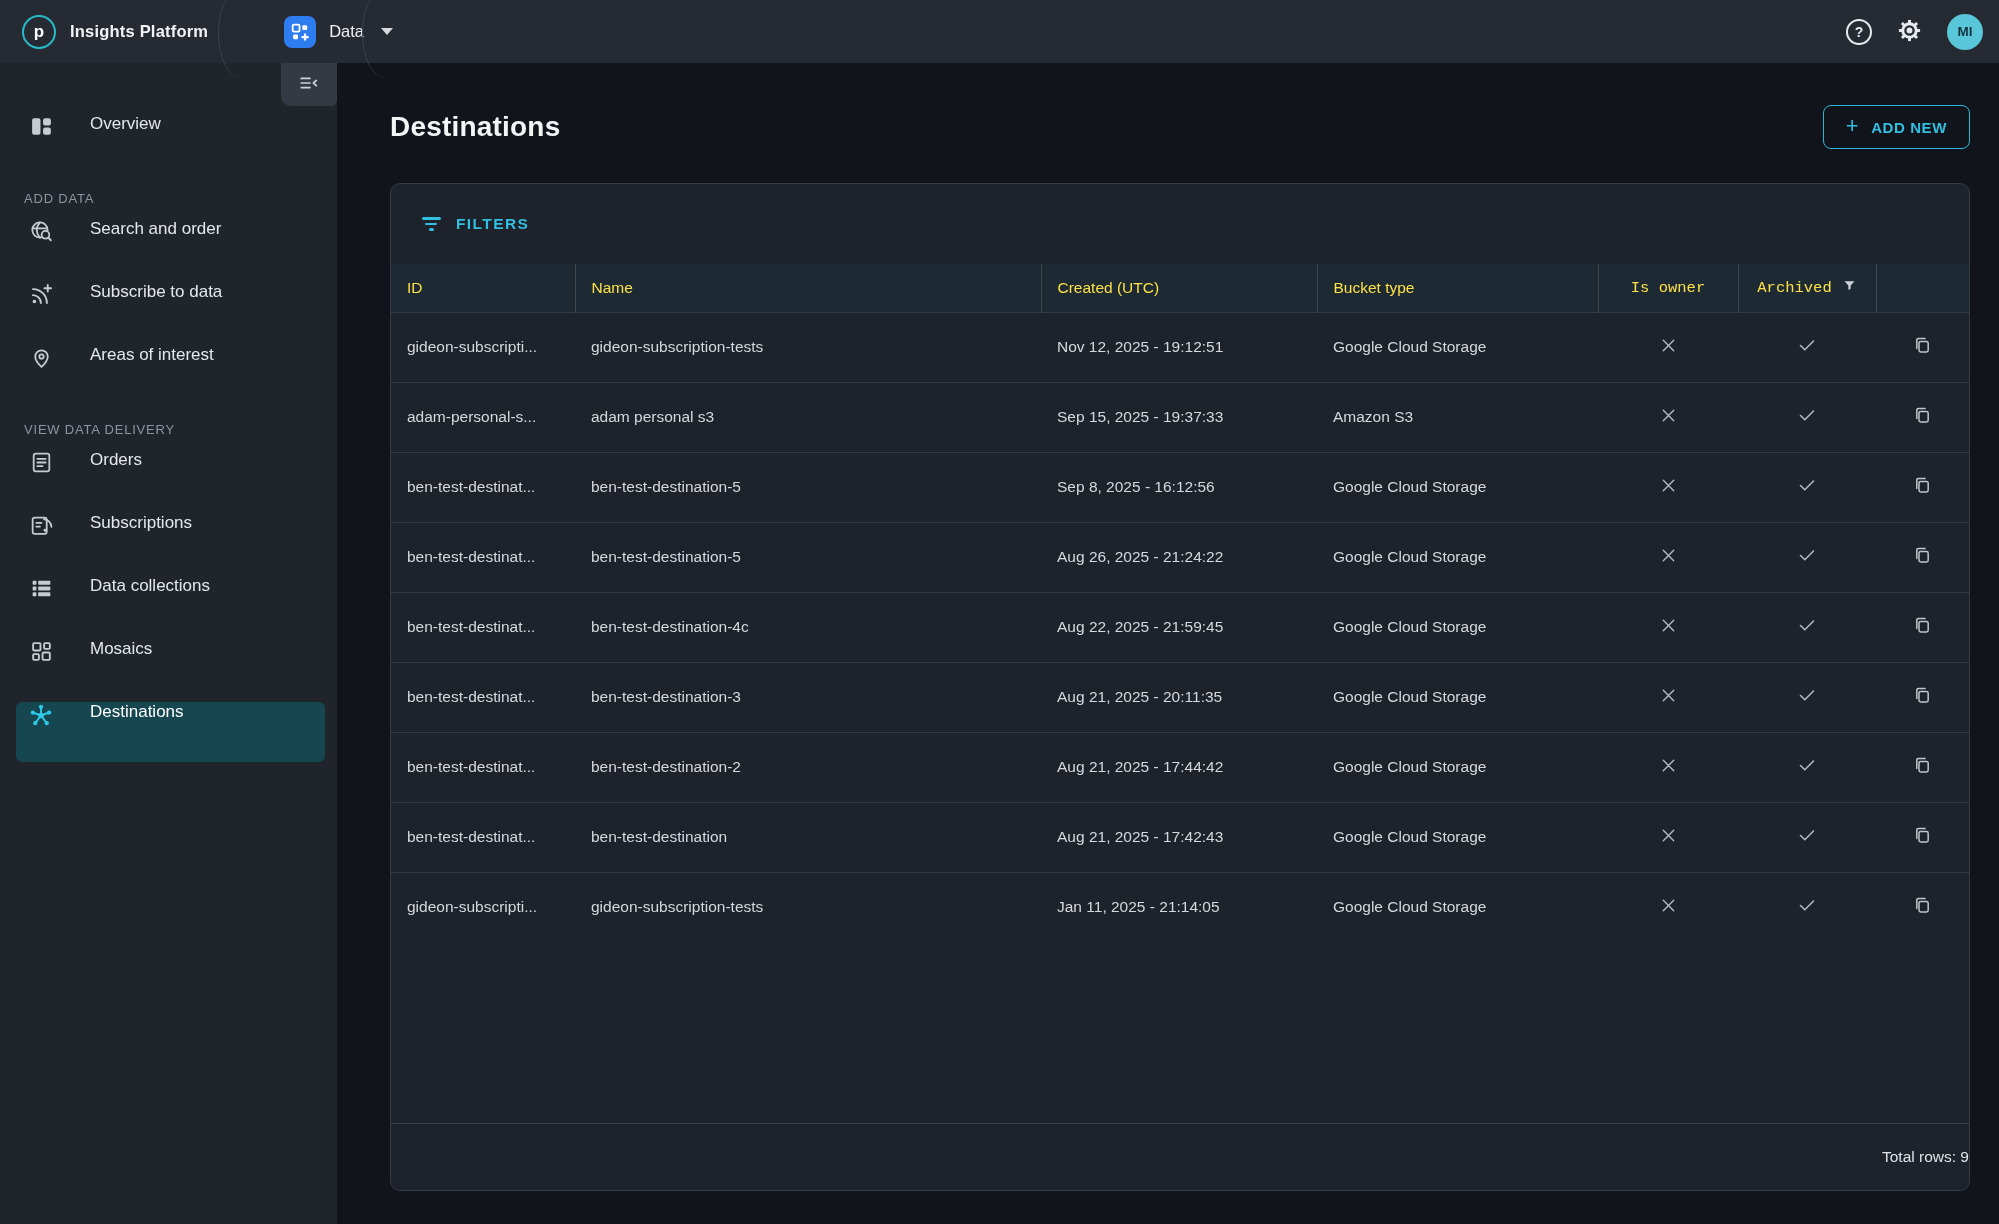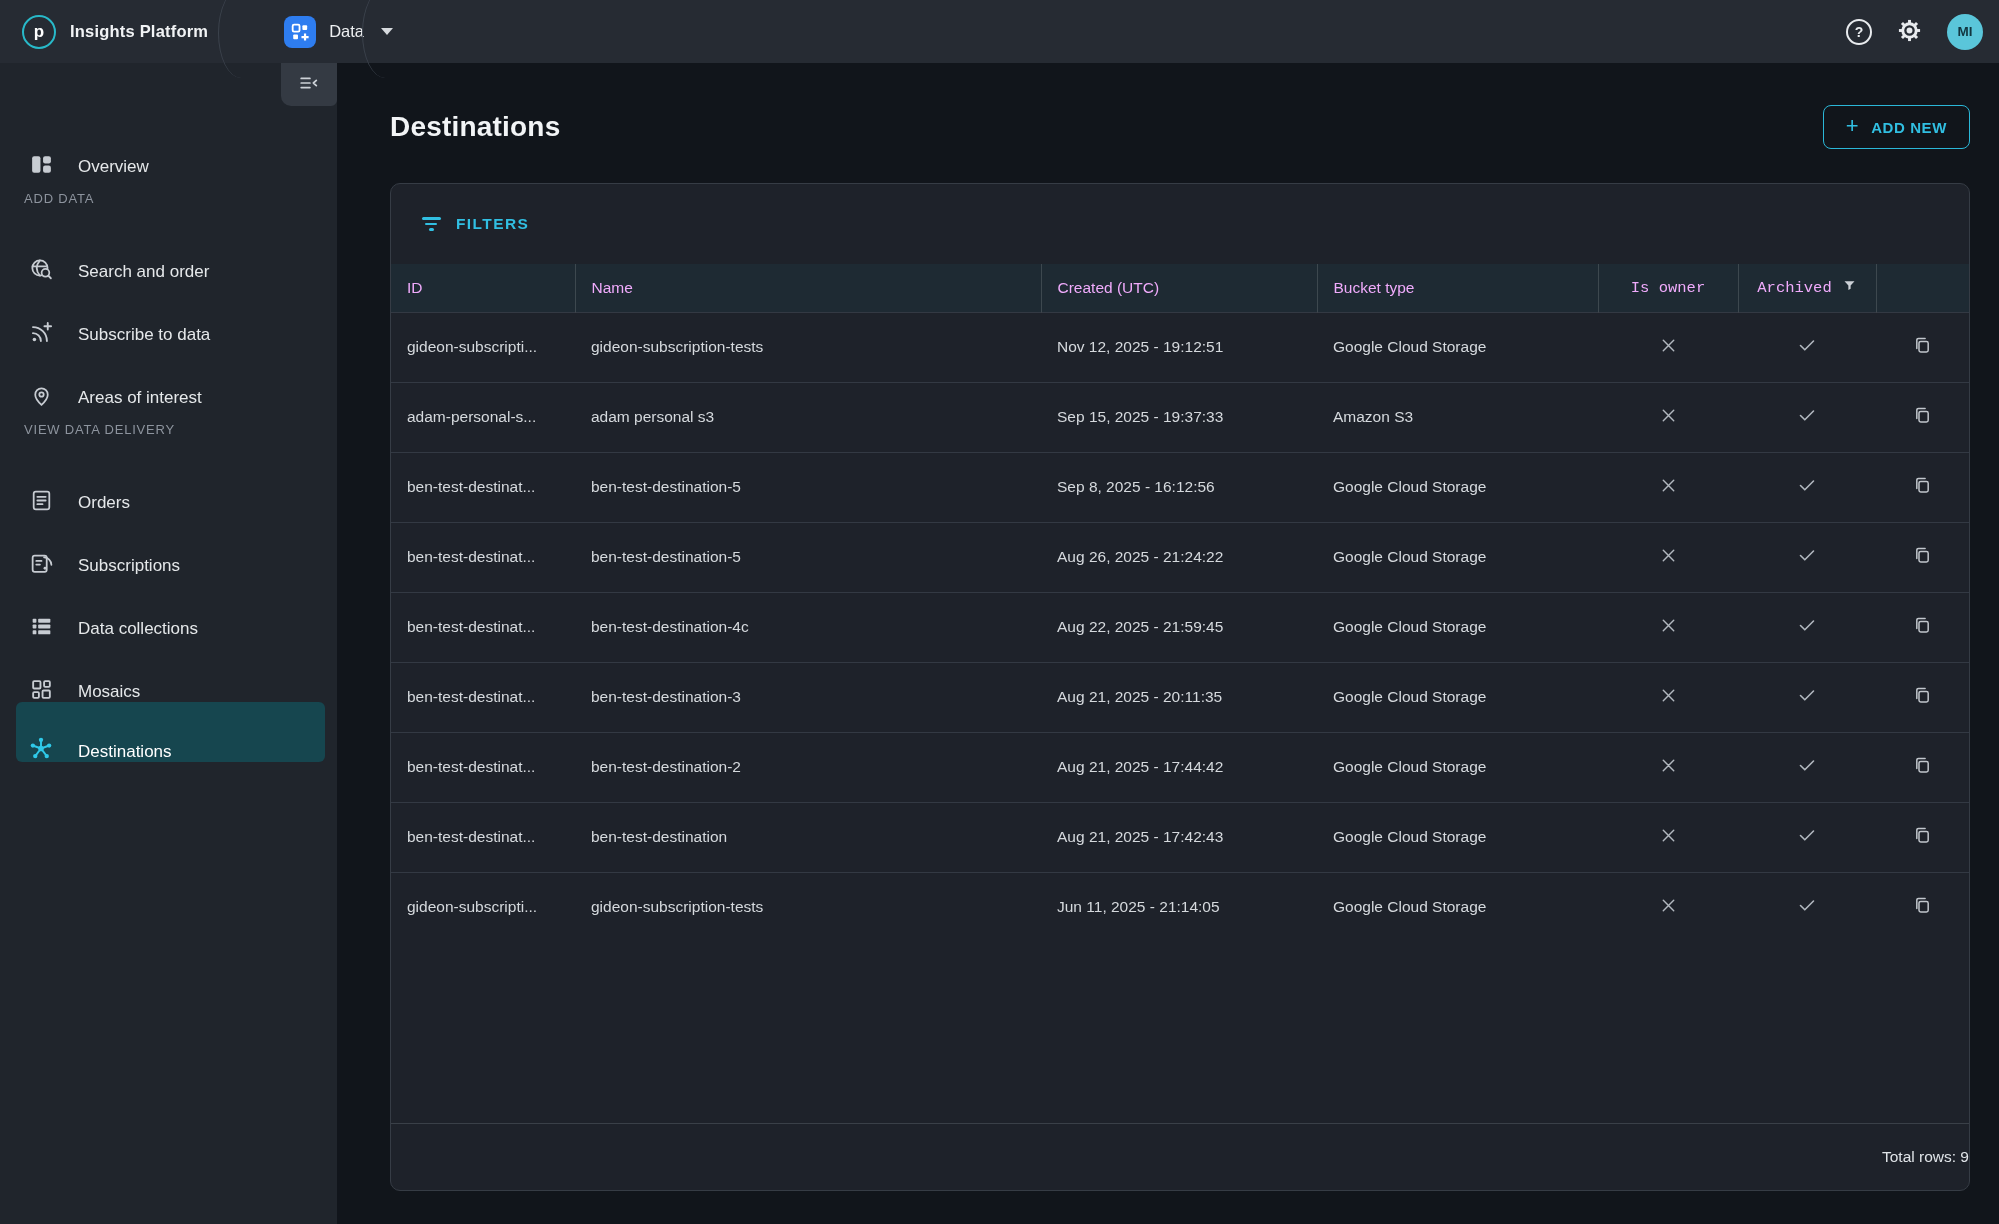--- a/index.html
+++ b/index.html
@@ -50,21 +50,21 @@
     position:absolute; top:63px; left:0; width:337px; height:1161px;
     background:#20252c; z-index:20;
   }
   .collapse-btn {
     position:absolute; top:0; right:0; width:56px; height:43px;
     background:#343a43; border:none; border-radius:0 0 6px 10px;
     display:flex; align-items:center; justify-content:center; cursor:pointer;
   }
   .nav-list { padding-top:51px; }
   .nav-item {
-    height:63px; display:flex; align-items:flex-end; gap:24px;
+    height:63px; display:flex; align-items:flex-start; gap:36px;
     padding-left:28px; cursor:pointer;
   }
   .nav-item.active {
     background:#16464f; border-radius:6px;
     margin-left:16px; margin-right:12px; padding-left:12px; height:60px;
   }
   .nav-icon { width:26px; display:flex; justify-content:center; }
   .nav-label { font-size:17px; color:#e5e8ea; }
   .nav-item.active .nav-label { color:#ffffff; }
   .nav-section {
@@ -88,21 +88,21 @@
     display:flex; flex-direction:column; overflow:hidden;
   }
   .filters-row { height:80px; display:flex; align-items:center; gap:15px; padding-left:30px; cursor:pointer; }
   .filters-icon { display:flex; flex-direction:column; align-items:center; gap:3px; width:20px; }
   .filters-icon span { height:2.5px; border-radius:2px; background:#31bfe2; display:block; }
   .filters-icon .b1 { width:19px; } .filters-icon .b2 { width:12px; } .filters-icon .b3 { width:5px; }
   .filters-label { color:#31bfe2; font-size:15.5px; font-weight:600; letter-spacing:1.4px; }
   table { border-collapse:collapse; table-layout:fixed; width:1578px; }
   thead tr { background:#1e2a33; height:48px; }
   th {
-    font-size:15.5px; font-weight:500; color:#f0abfc; text-align:left;
+    font-size:15.5px; font-weight:500; color:#fde047; text-align:left;
     padding:0 0 0 16px; white-space:nowrap;
   }
   th + th { border-left:1px solid rgba(255,255,255,.14); }
   th.center { text-align:center; padding:0;font-family:Liberation Mono, monospace; }
   .th-inline { display:inline-flex; align-items:center; gap:10px; }
   tbody tr { height:70px; border-top:1px solid #333943; }
   td { font-size:15.5px; color:#d5d9dd; padding:0 0 0 16px; white-space:nowrap; overflow:hidden; }
   td.center { text-align:center; padding:0; }
   .copy-btn { background:transparent; border:none; cursor:pointer; padding:4px; }
   .card-spacer { flex:1; }
@@ -576,21 +576,21 @@
             <path d="M5.5 15.5V6a2 2 0 0 1 2-2h7.5"></path>
           </svg>
         </span>
       </button>
     </td>
   </tr>
 
   <tr class="trow">
     <td><span>gideon-subscripti...</span></td>
     <td><span>gideon-subscription-tests</span></td>
-    <td><span>Jun 11, 2025 - 21:14:05</span></td>
+    <td><span>Jan 11, 2025 - 21:14:05</span></td>
     <td><span>Google Cloud Storage</span></td>
     <td class="center">
       <span>
         <svg viewBox="0 0 20 20" width="19" height="19" fill="none" stroke="#b2b8bf" stroke-width="1.5" stroke-linecap="round">
           <path d="M4.5 4.5l11 11M15.5 4.5l-11 11"></path>
         </svg>
       </span>
     </td>
     <td class="center">
       <span>

